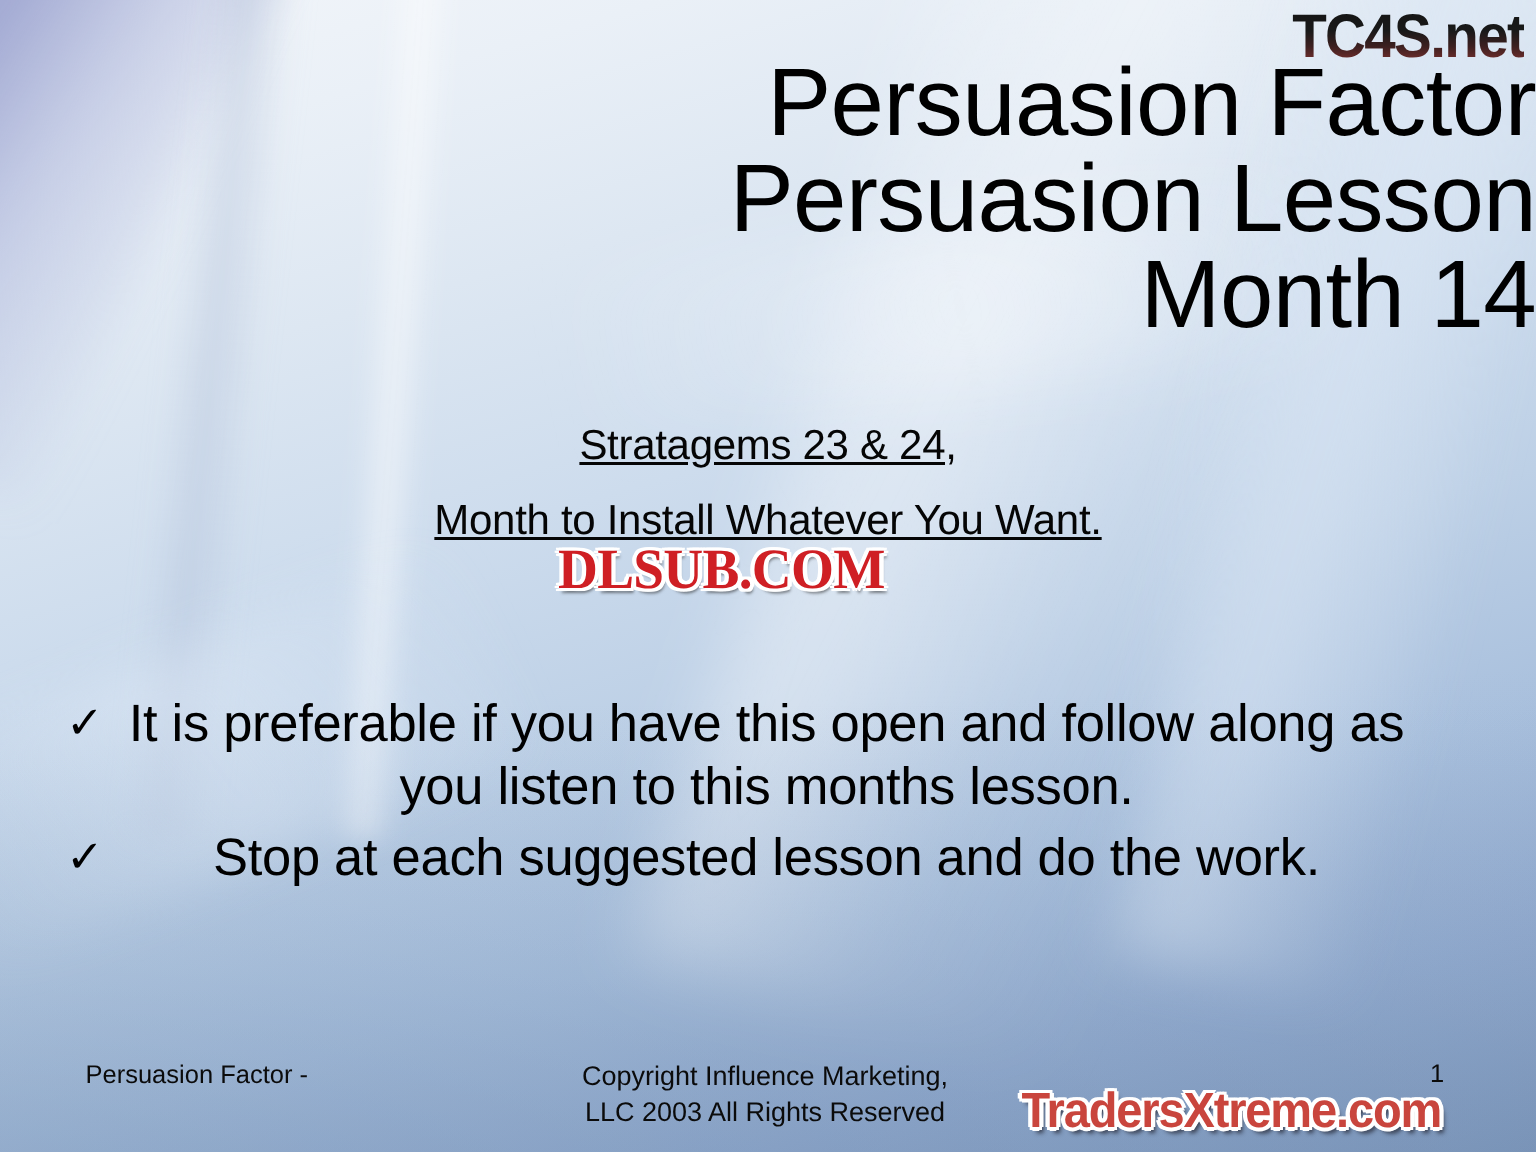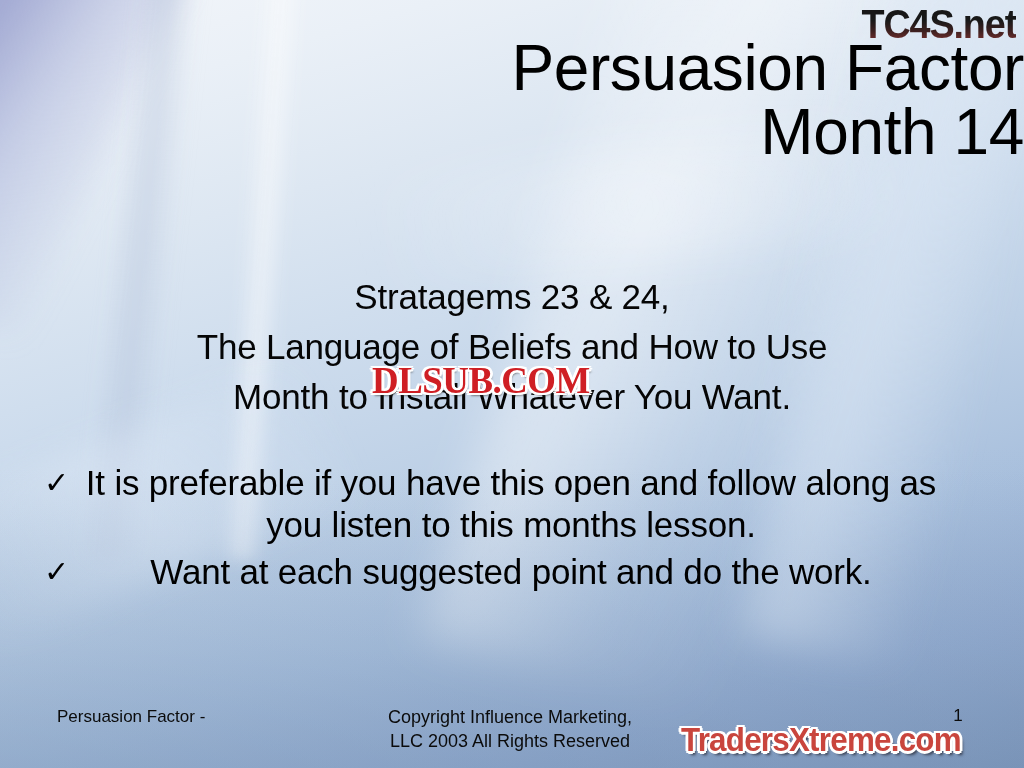--- a/index.html
+++ b/index.html
@@ -133,23 +133,24 @@
     line-height: 64px;
     letter-spacing: -0.4px;
   }
   .title-line { display: block; white-space: nowrap; }
 
   .subtitle-block {
     position: absolute;
     left: 0; right: 0; top: 272px;
     text-align: center;
     color: #050505;
-    font-size: 35px;
+    font-size: 28px;
     line-height: 50px;
     letter-spacing: -0.2px;
+    text-decoration: underline;
   }
   .subtitle-line { display: block; white-space: nowrap; }
 
   .bullets {
     position: absolute;
     left: 44px;
     top: 462px;
     width: 900px;
     color: #000000;
     font-size: 35px;
@@ -293,39 +294,39 @@
     <div class="streak-f"></div>
     <div class="vignette-bottom"></div>
   </div>
 
   <div class="content">
 
     <div class="logo-tc4s">TC4S.net</div>
 
     <div class="title-block">
       <span class="title-line">Persuasion Factor</span>
+      <span class="title-line">Persuasion Lesson</span>
       <span class="title-line">Month 14</span>
     </div>
 
     <div class="subtitle-block">
       <span class="subtitle-line">Stratagems 23 &amp; 24,</span>
-      <span class="subtitle-line">The Language of Beliefs and How to Use</span>
       <span class="subtitle-line">Month to Install Whatever You Want.</span>
     </div>
 
     <div class="watermark-dlsub">DLSUB.COM</div>
 
     <div class="bullets">
       <div class="bullet-row">
         <span class="bullet-mark">✓</span>
         <span class="bullet-text">It is preferable if you have this open and follow along as you listen to this months lesson.</span>
       </div>
       <div class="bullet-row">
         <span class="bullet-mark">✓</span>
-        <span class="bullet-text">Want at each suggested point and do the work.</span>
+        <span class="bullet-text">Stop at each suggested lesson and do the work.</span>
       </div>
     </div>
 
     <div class="footer-left">
       <span>Persuasion Factor -</span>
     </div>
 
     <div class="footer-center">
       <span>Copyright Influence Marketing,</span>
       <span>LLC 2003 All Rights Reserved</span>

